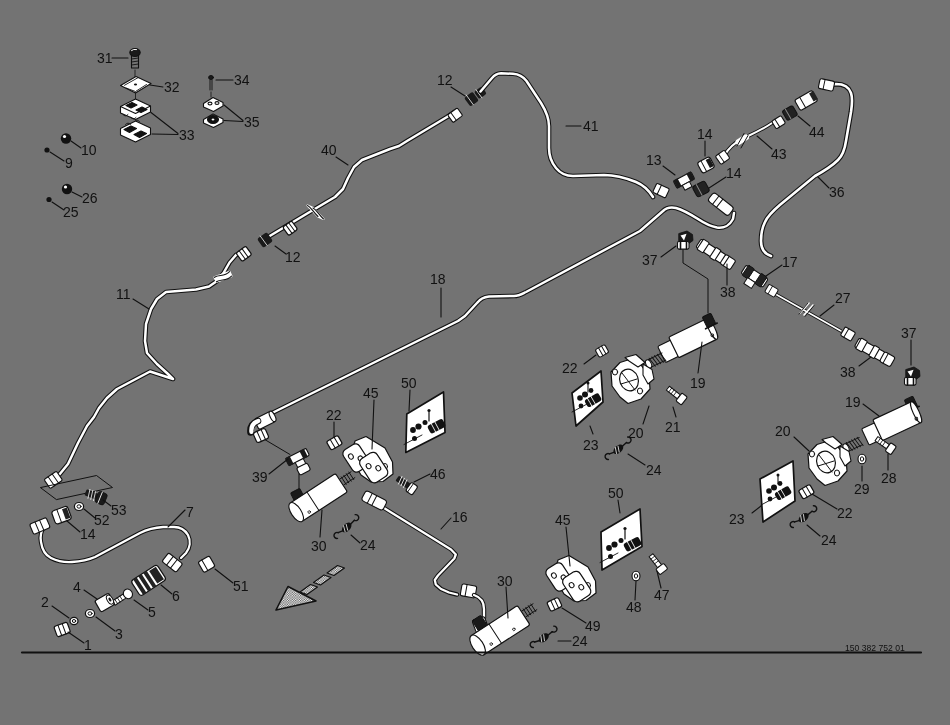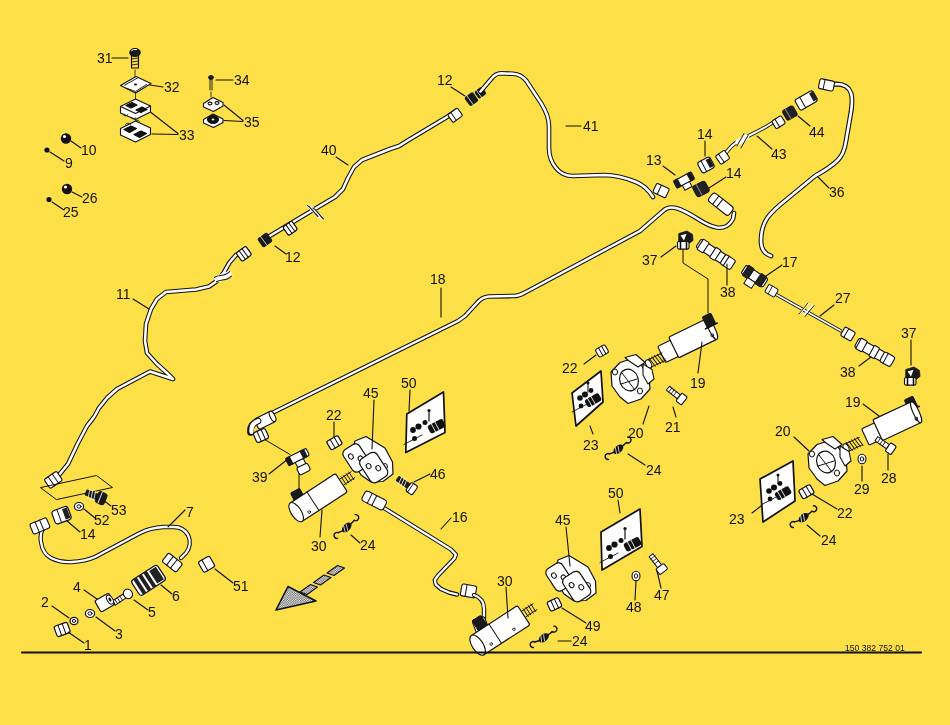--- a/index.html
+++ b/index.html
@@ -1,16 +1,16 @@
 <!DOCTYPE html>
 <html><head>
 <meta charset="utf-8">
 <style>
   html,body{margin:0;padding:0;background:#ffffff;}
-  #page{width:950px;height:725px;position:relative;overflow:hidden;background:#fde047;}
+  #page{width:950px;height:725px;position:relative;overflow:hidden;background:#737373;}
   svg{display:block;}
   text{font-family:"Liberation Sans",sans-serif;fill:#111111;-webkit-font-smoothing:antialiased;}
 </style>
 </head>
 <body>
 <div id="page">
 <svg width="950" height="725" viewBox="0 0 950 725">
 <defs>
 <pattern id="hatch" width="2.8" height="2.8" patternUnits="userSpaceOnUse" patternTransform="rotate(45)">
   <rect width="2.8" height="2.8" fill="#ffffff"></rect>

